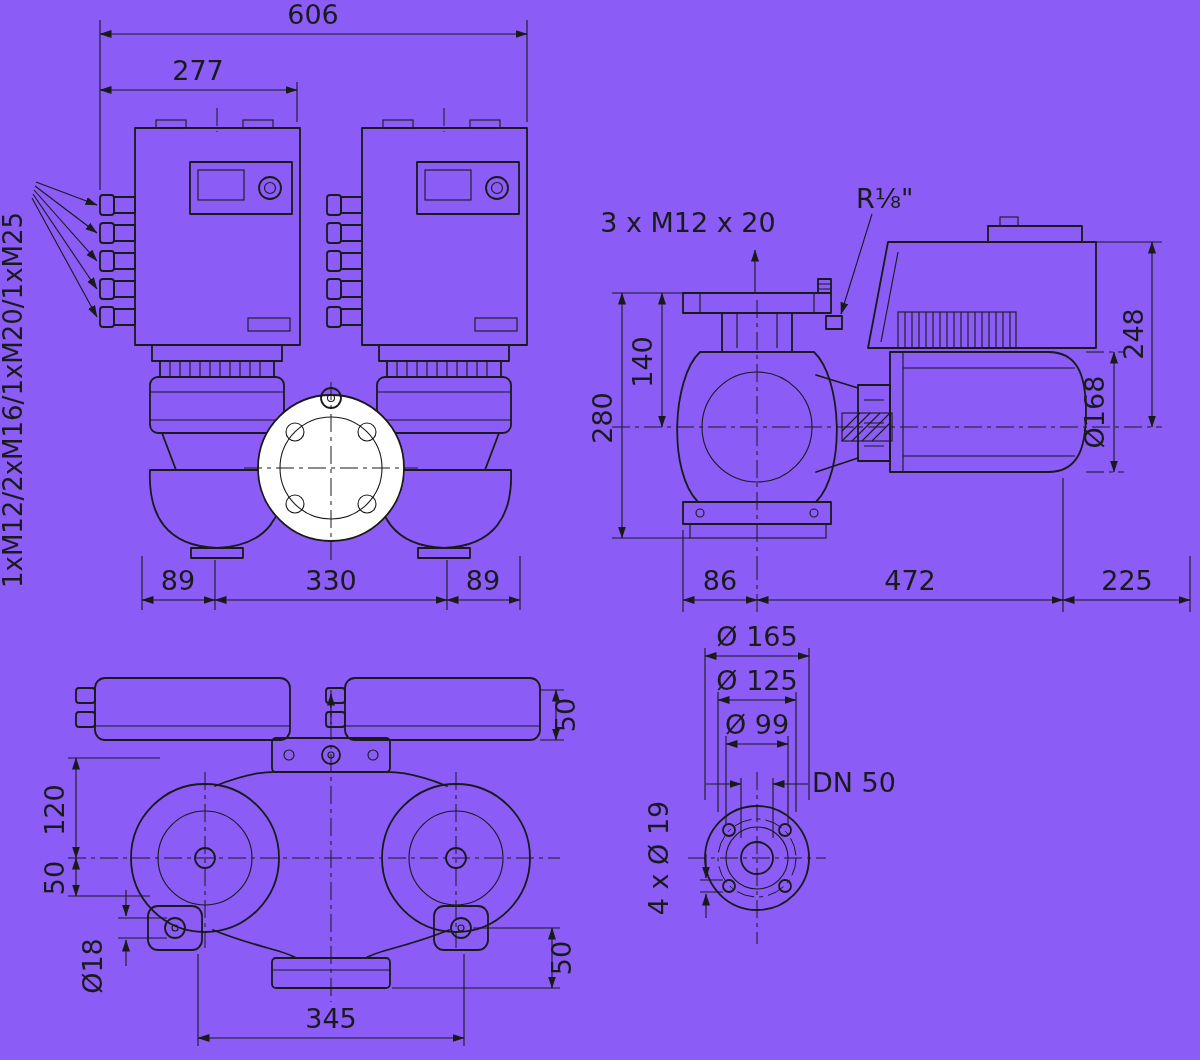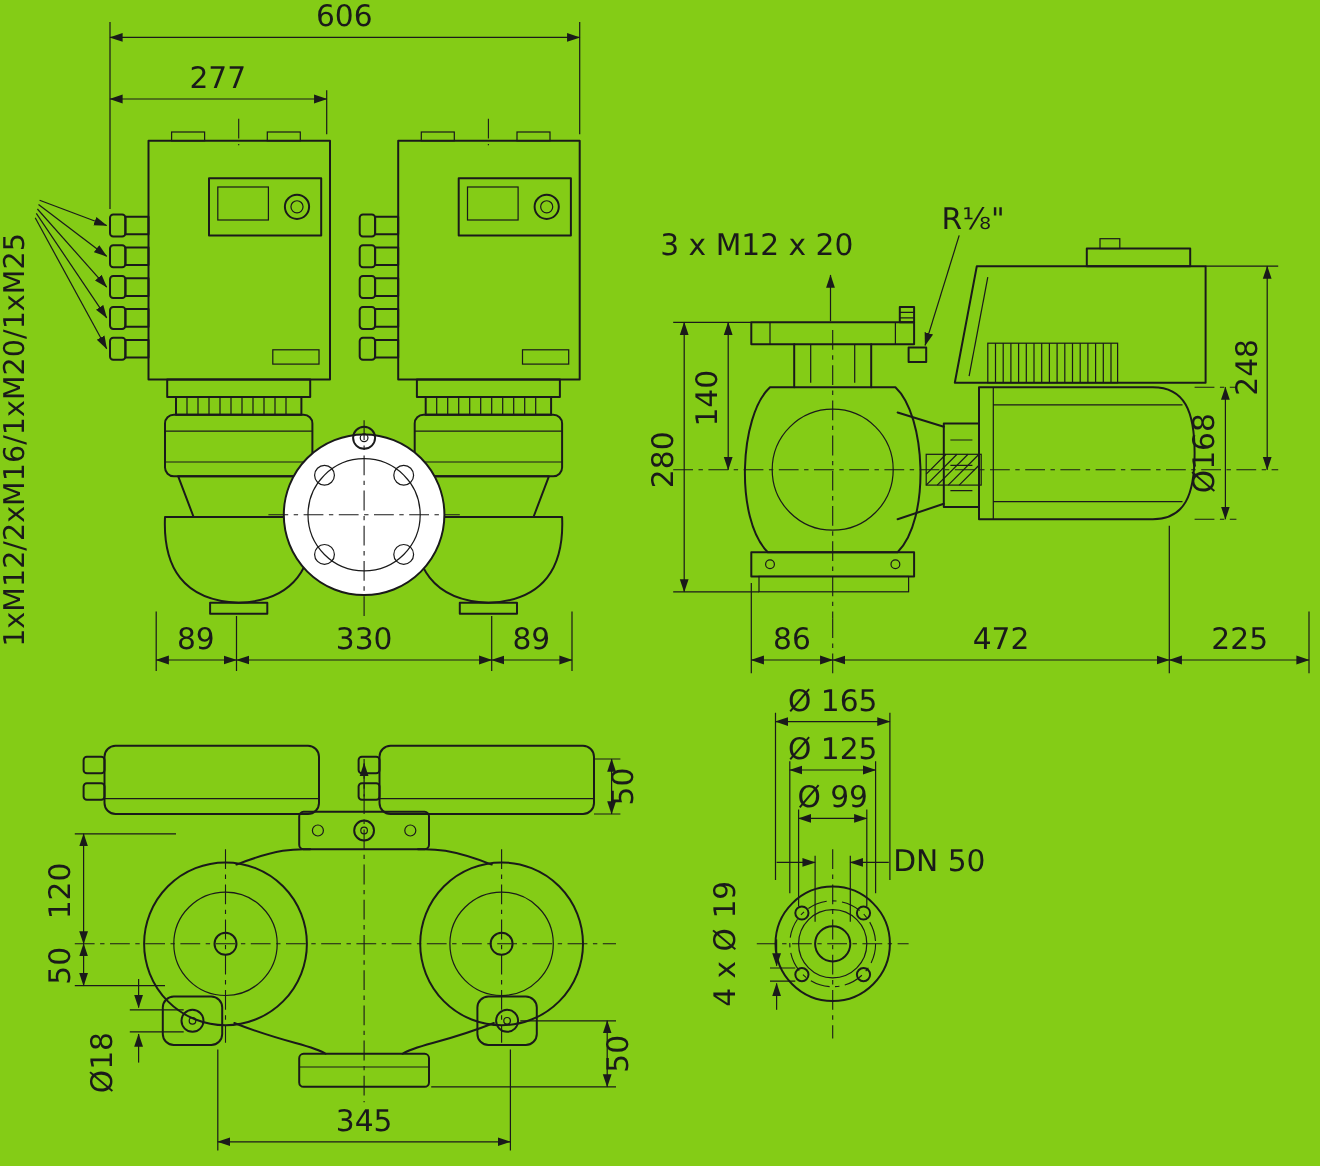--- a/index.html
+++ b/index.html
@@ -1,16 +1,16 @@
 <!DOCTYPE html>
 <html><head>
 <meta charset="utf-8">
 <style>
   html,body{margin:0;padding:0;background:#ffffff;}
-  .canvas{width:1200px;height:1060px;position:relative;background:#84cc16;overflow:hidden;}
+  .canvas{width:1200px;height:1060px;position:relative;background:#8b5cf6;overflow:hidden;}
   svg{display:block;}
   svg text{font-family:"DejaVu Sans","Liberation Sans",sans-serif;font-size:27px;fill:#1a1a1a;}
   svg text.small{font-size:26px;}
   .ol{fill:none;stroke:#1a1a1a;stroke-width:1.8;stroke-linejoin:round;stroke-linecap:round;}
   .olf{fill:#ffffff;stroke:#1a1a1a;stroke-width:1.8;stroke-linejoin:round;}
   .ol2{fill:none;stroke:#1a1a1a;stroke-width:1.1;}
   .dim{fill:none;stroke:#1a1a1a;stroke-width:1.1;}
   .cl{fill:none;stroke:#1a1a1a;stroke-width:1;stroke-dasharray:18 5 4 5;}
 </style>
 </head>

